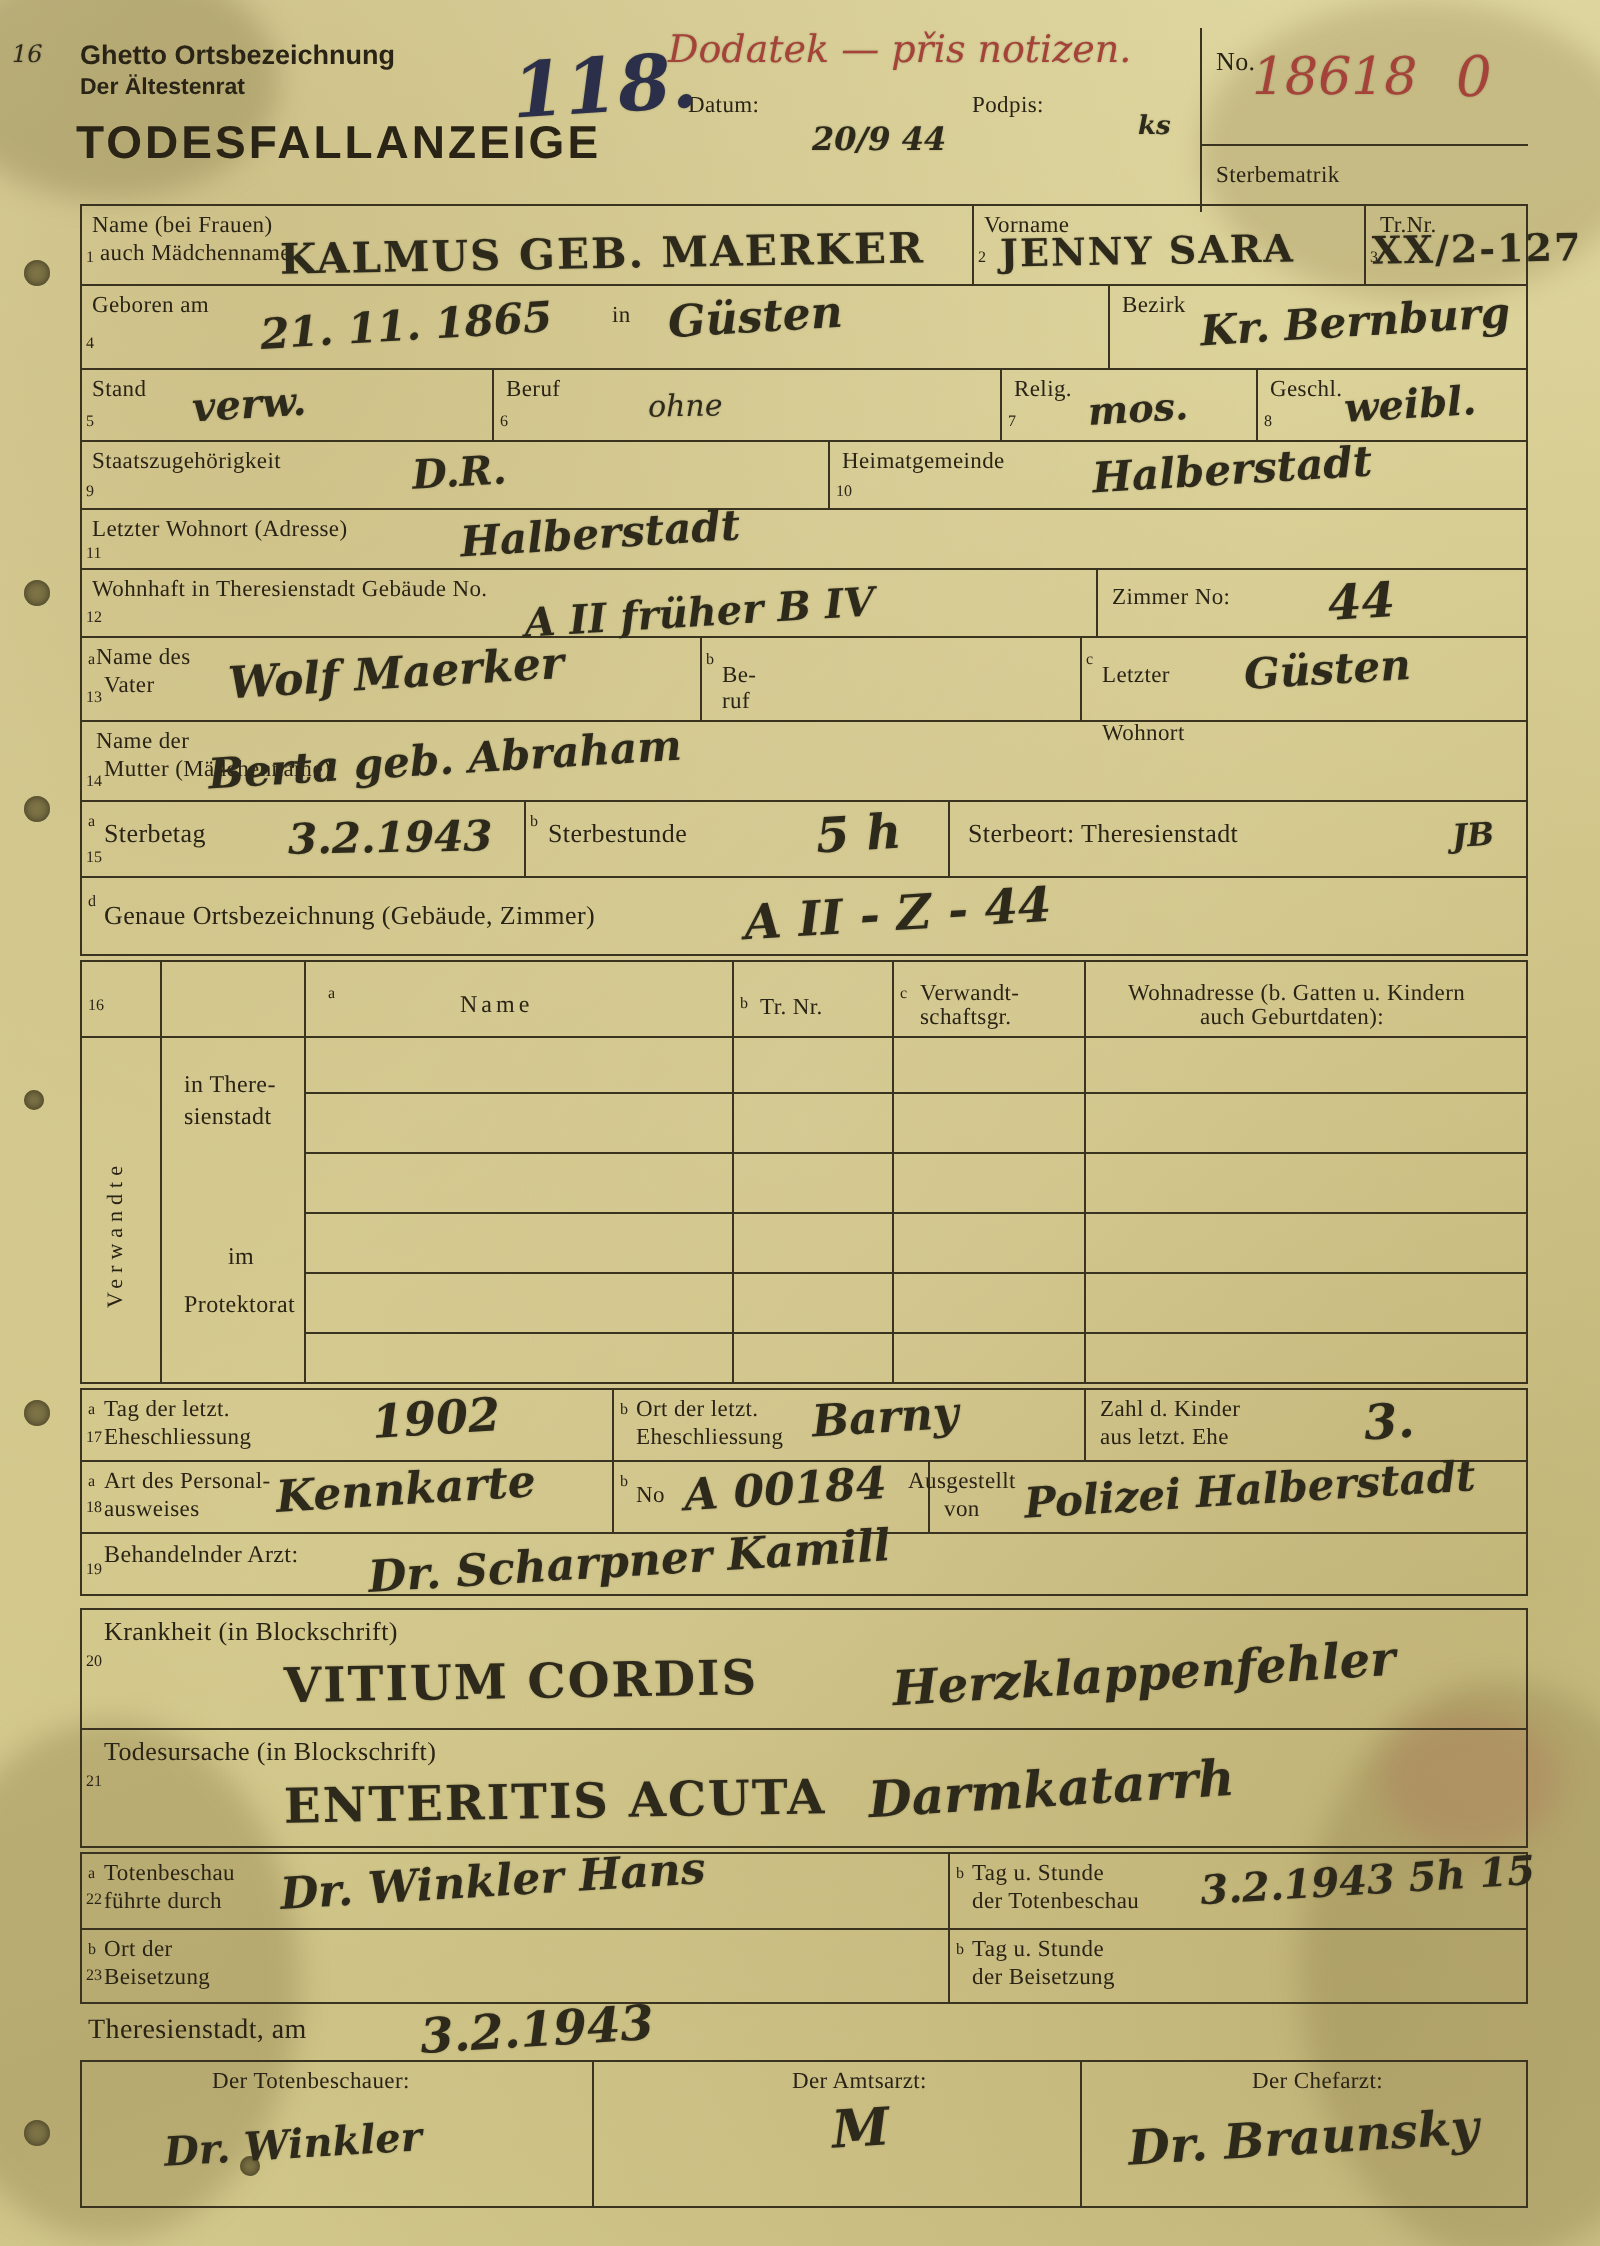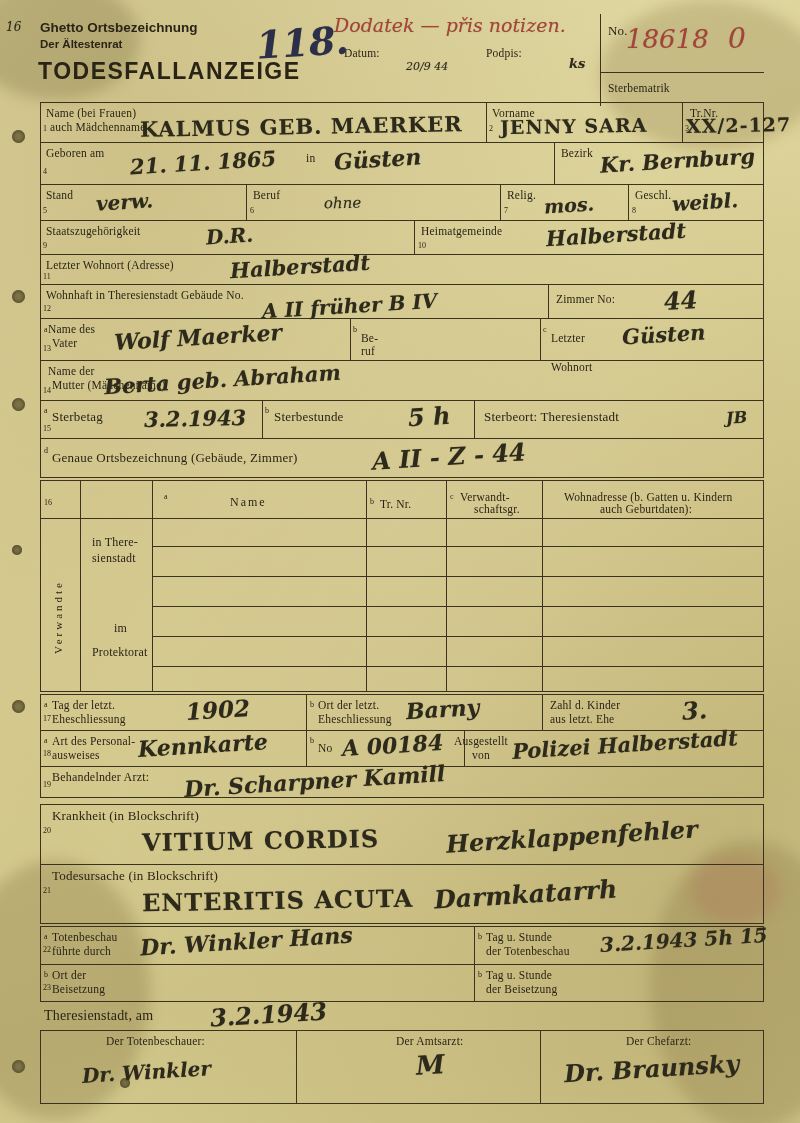--- a/index.html
+++ b/index.html
@@ -78,21 +78,21 @@
 <div class="form">
 
   <div class="hdr" style="left:6px;top:6px;font-size:13.5px;">Ghetto Ortsbezeichnung</div>
   <div class="hdr" style="left:6px;top:24px;font-size:11.5px;">Der Ältestenrat</div>
   <div class="title" style="left:4px;top:44px;font-size:23px;">TODESFALLANZEIGE</div>
 
   <div class="hw red s0" style="left:300px;top:0px;font-size:19px;">Dodatek — přis notizen.</div>
   <div class="lbl" style="left:310px;top:33px;">Datum:</div>
   <div class="lbl" style="left:452px;top:33px;">Podpis:</div>
   <div class="hw blue s1" style="left:222px;top:6px;font-size:38px;">118.</div>
-  <div class="hw s0" style="left:372px;top:46px;font-size:11px;font-weight:normal;">20/9 44</div>
+  <div class="hw s0" style="left:372px;top:46px;font-size:16px;font-weight:bold;">20/9 44</div>
   <div class="hw s0" style="left:535px;top:42px;font-size:13px;">ks</div>
 
   <div class="ln" style="left:566px;top:0px;width:1.4px;height:92px;"></div>
   <div class="lbl" style="left:574px;top:10px;font-size:13px;">No.</div>
   <div class="ln" style="left:566px;top:58px;width:164px;height:1.2px;"></div>
   <div class="lbl" style="left:574px;top:68px;font-size:11.5px;">Sterbematrik</div>
   <div class="hw red s0" style="left:592px;top:10px;font-size:26px;">18618</div>
   <div class="hw red s0" style="left:694px;top:8px;font-size:28px;">0</div>
   <div class="hw s0" style="left:-28px;top:6px;font-size:12px;font-weight:normal;">16</div>
 
@@ -208,21 +208,21 @@
   <div class="ln" style="left:412px;top:466px;width:1.2px;height:212px;"></div>
   <div class="ln" style="left:508px;top:466px;width:1.2px;height:212px;"></div>
 
   <div class="num" style="left:10px;top:484px;">16</div>
   <div class="num" style="left:130px;top:478px;">a</div>
   <div class="lbl" style="left:196px;top:482px;font-size:12px;letter-spacing:2px;">Name</div>
   <div class="num" style="left:336px;top:483px;">b</div>
   <div class="lbl" style="left:346px;top:484px;">Tr. Nr.</div>
   <div class="num" style="left:416px;top:478px;">c</div>
   <div class="lbl" style="left:426px;top:477px;">Verwandt-</div>
-  <div class="lbl" style="left:440px;top:489px;">schaftsgr.</div>
+  <div class="lbl" style="left:426px;top:489px;">schaftsgr.</div>
   <div class="lbl" style="left:530px;top:477px;">Wohnadresse (b. Gatten u. Kindern</div>
   <div class="lbl" style="left:566px;top:489px;">auch Geburtdaten):</div>
 
   <div class="vtext" style="left:18px;top:566px;">Verwandte</div>
   <div class="lbl" style="left:58px;top:522px;font-size:12px;">in There-</div>
   <div class="lbl" style="left:58px;top:538px;font-size:12px;">sienstadt</div>
   <div class="lbl" style="left:80px;top:608px;font-size:12px;">im</div>
   <div class="lbl" style="left:58px;top:632px;font-size:12px;">Protektorat</div>
 
   <div class="ln" style="left:118px;top:532px;width:612px;height:1px;"></div>

